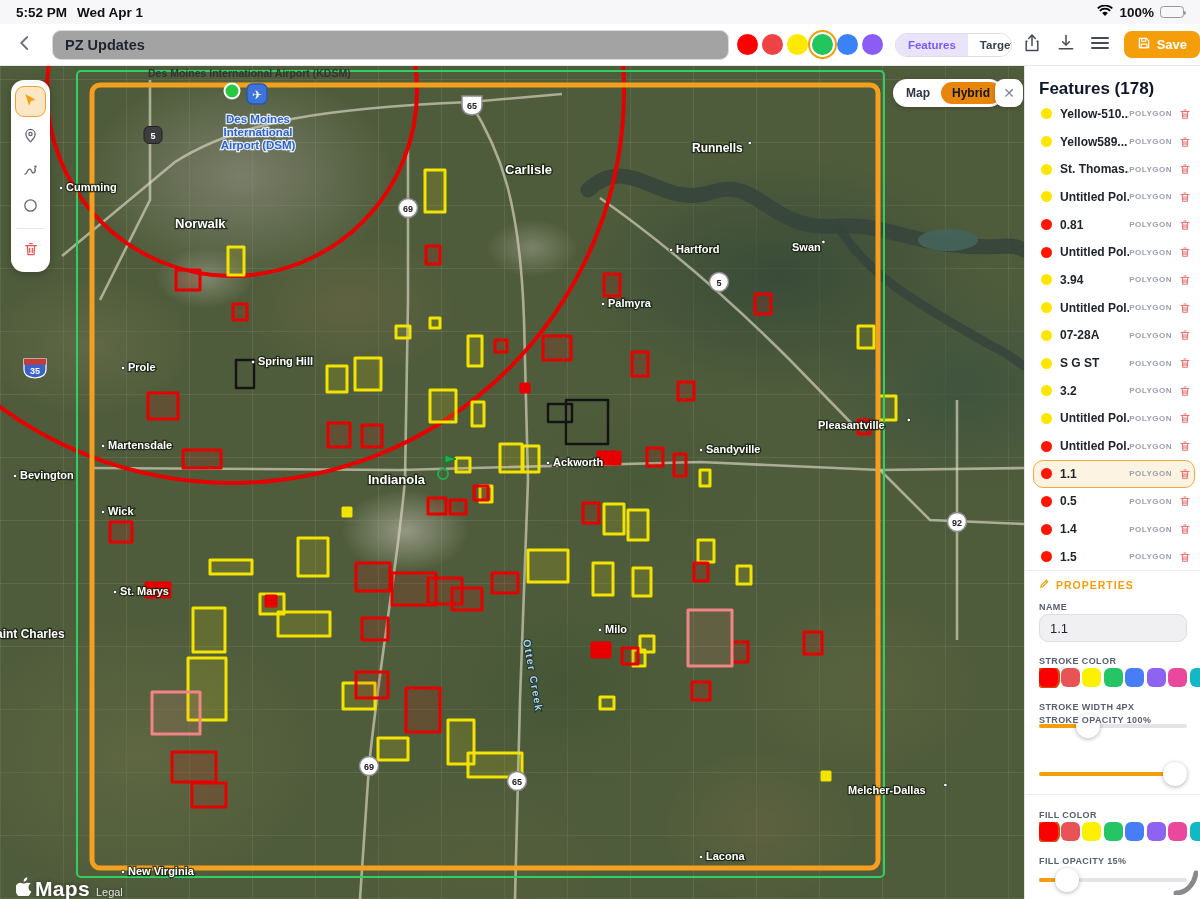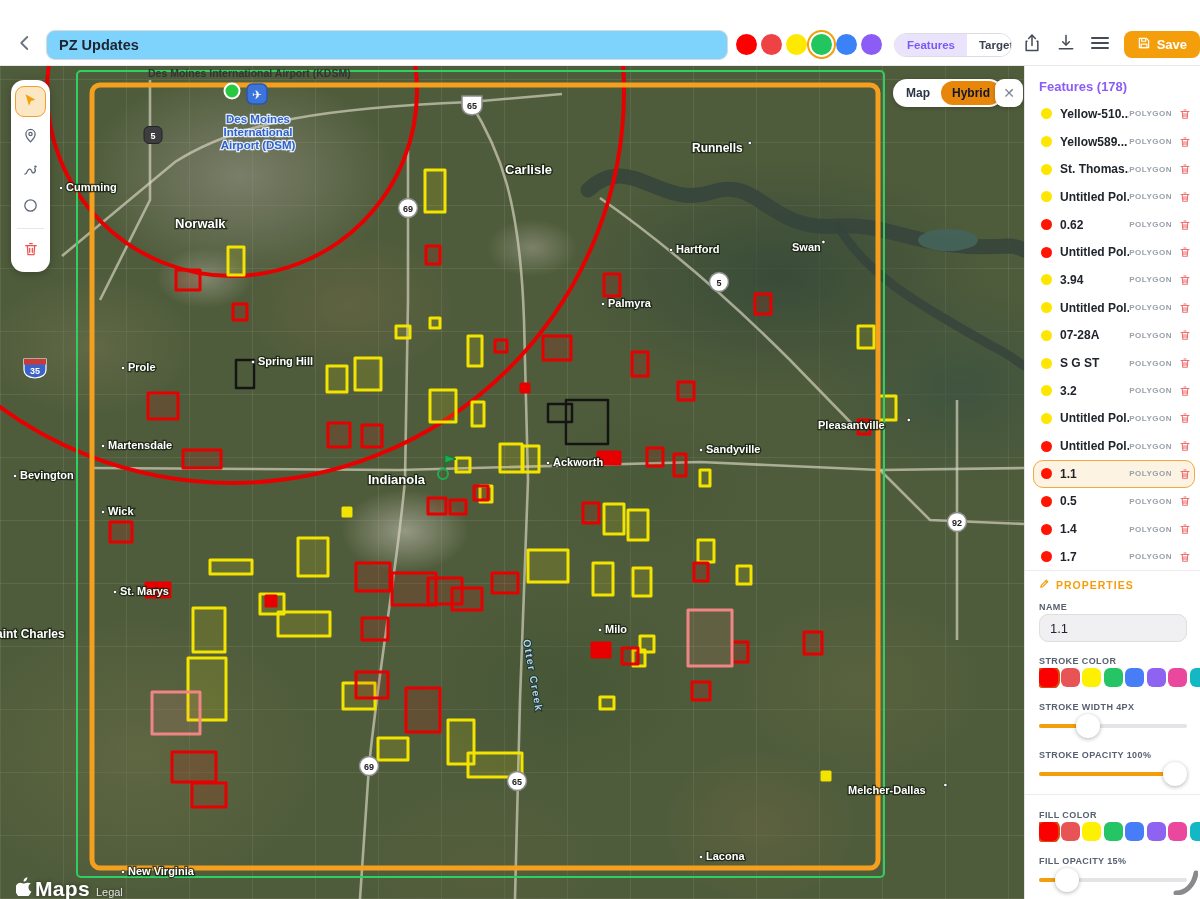--- a/index.html
+++ b/index.html
@@ -10,21 +10,21 @@
   .statusbar{position:absolute;left:0;top:0;width:1200px;height:24px;background:#f7f7f9;display:flex;align-items:center;justify-content:space-between;padding:0 16px;z-index:30;}
   .sb-left{font-size:13.5px;font-weight:700;color:#111;display:flex;gap:10px;}
   .sb-right{display:flex;align-items:center;gap:6px;font-size:13.5px;font-weight:700;color:#111;}
   .battery{width:24px;height:12px;border:1px solid #9a9aa0;border-radius:3.5px;position:relative;padding:1.5px;}
   .battery .lvl{height:100%;width:100%;background:#111;border-radius:1.5px;}
   .battery:after{content:"";position:absolute;right:-3px;top:3.5px;width:2px;height:4px;background:#9a9aa0;border-radius:0 2px 2px 0;}
 
   
   .toolbar{position:absolute;left:0;top:24px;width:1200px;height:42px;background:#fff;border-bottom:1px solid #e9e9ec;display:flex;align-items:center;z-index:30;}
   .back-btn{width:30px;height:30px;margin-left:10px;border:none;background:transparent;color:#6b7280;display:flex;align-items:center;justify-content:center;cursor:pointer;}
-  .title-input{width:765px;height:30px;margin-left:6px;border:1px solid #d9d9de;border-radius:9px;background:#7dd3fc;padding:8px 12px;font-size:14.5px;font-weight:700;color:#1f2430;outline:none;}
+  .title-input{width:765px;height:30px;margin-left:12px;border:1px solid #d9d9de;border-radius:9px;background:#a3a3a3;padding:8px 12px;font-size:14.5px;font-weight:700;color:#1f2430;outline:none;}
   .palette{display:flex;align-items:center;gap:4px;margin-left:8px;}
   .pal-dot{width:21px;height:21px;border-radius:50%;cursor:pointer;border:none;padding:0;}
   .pal-dot.sel{box-shadow:0 0 0 2px #fff,0 0 0 4px #f59e0b;}
   .segmented{display:flex;align-items:center;margin-left:12px;border:1px solid #dcdce2;border-radius:16px;overflow:hidden;background:#fff;}
   .seg{padding:5px 12px;font-size:11.5px;font-weight:700;color:#3a4150;background:#fff;border:none;cursor:pointer;}
   .seg.sel{background:#e9e3fb;color:#7a5af5;}
   .tb-icon{width:28px;height:28px;border:none;background:transparent;color:#444a56;display:flex;align-items:center;justify-content:center;cursor:pointer;margin-left:6px;}
   .save-btn{margin-left:10px;height:27px;padding:0 13px;background:#f59e0b;color:#fff;font-size:13px;font-weight:700;border:none;border-radius:8px;display:flex;align-items:center;gap:6px;cursor:pointer;}
 
   
@@ -51,33 +51,33 @@
   #map-svg{position:absolute;left:0;top:0;width:1200px;height:899px;z-index:2;pointer-events:none;}
 
   
   .toolpalette{position:absolute;left:11px;top:80px;width:39px;background:#fff;border-radius:13px;box-shadow:0 2px 8px rgba(0,0,0,.25);padding:4px;z-index:10;display:flex;flex-direction:column;align-items:center;}
   .tool-btn{width:31px;height:31px;margin:2px 0;border-radius:9px;border:1.5px solid transparent;background:transparent;display:flex;align-items:center;justify-content:center;color:#5b6676;cursor:pointer;}
   .tool-btn.sel{background:#fbe7c3;border-color:#f0a030;color:#f59e0b;}
   .tool-sep{width:27px;height:1px;background:#e7e7ea;margin:4px 0;}
   .tool-btn.danger{color:#ef5350;}
 
   
-  .map-type{position:absolute;left:893px;top:79px;height:28px;background:#fff;border-radius:15px;display:flex;padding:2px;z-index:10;box-shadow:0 1px 4px rgba(0,0,0,.25);}
+  .map-type{position:absolute;left:893px;top:79px;height:28px;background:#fff;border-radius:15px;display:flex;align-items:center;padding:2px;z-index:10;box-shadow:0 1px 4px rgba(0,0,0,.25);}
   .mt-seg{border:none;background:transparent;font-size:12px;font-weight:700;color:#2b3445;padding:4px 11px;border-radius:12px;cursor:pointer;}
   .mt-seg.sel{background:#e8860c;color:#0f172a;}
   .map-close{position:absolute;left:995px;top:79px;width:28px;height:28px;background:#fff;border:none;border-radius:9px;color:#7c8596;font-size:14px;font-weight:700;z-index:10;cursor:pointer;box-shadow:0 1px 4px rgba(0,0,0,.25);}
 
   
   .attribution{position:absolute;left:16px;top:866px;z-index:10;color:#fff;display:flex;align-items:baseline;gap:6px;justify-content:center;}
   .attr-brand{font-size:21px;font-weight:600;letter-spacing:.3px;display:flex;align-items:center;gap:3px;text-shadow:0 0 4px rgba(0,0,0,.5);}
   .attr-legal{font-size:11px;color:rgba(255,255,255,.85);text-shadow:0 0 3px rgba(0,0,0,.6);margin-top:20px;}
 
   
   .sidebar{position:absolute;left:1024px;top:66px;width:176px;height:833px;background:#fff;border-left:1px solid #e4e4e8;z-index:20;}
-  .sb-h{position:absolute;left:14px;top:13px;font-size:13px;font-weight:700;color:#8b5cf6;}
+  .sb-h{position:absolute;left:14px;top:13px;font-size:17px;font-weight:700;color:#0f172a;}
   .feat-list{position:absolute;left:8px;top:34px;width:162px;}
   .feat-row{display:flex;align-items:center;height:27.7px;padding:0 3px 0 7px;border-radius:10px;border:1.5px solid transparent;cursor:pointer;}
   .feat-row.sel{background:#fdf3e2;border-color:#f3a93c;}
   .feat-dot{width:11px;height:11px;border-radius:50%;flex:none;margin-right:8px;}
   .feat-name{flex:1;font-size:12px;font-weight:700;color:#20242c;white-space:nowrap;overflow:hidden;}
   .feat-type{font-size:8px;font-weight:700;color:#9aa0ab;letter-spacing:.5px;margin-right:7px;}
   .feat-trash{flex:none;display:flex;cursor:pointer;}
   .props-sep{position:absolute;left:0;width:176px;height:1px;background:#ececef;}
   .props-h{position:absolute;left:14px;top:512px;font-size:10.5px;font-weight:700;color:#f59e0b;letter-spacing:1px;display:flex;gap:6px;align-items:center;}
   .prop-label{position:absolute;left:14px;font-size:9px;font-weight:700;color:#57606e;letter-spacing:.4px;}
@@ -89,20 +89,37 @@
   .slider .track{position:absolute;left:0;top:10px;width:100%;height:4px;border-radius:2px;background:#e3e3e8;}
   .slider .fill{position:absolute;left:0;top:10px;height:4px;border-radius:2px;background:#f59e0b;}
   .slider .thumb{position:absolute;top:0;width:24px;height:24px;border-radius:50%;background:#fff;box-shadow:0 1px 4px rgba(0,0,0,.3);}
   .corner-arc{position:absolute;right:2px;bottom:0;}
 </style>
 </head>
 <body>
 
 <div class="app">
 
+  <div class="statusbar">
+    <div class="sb-left">
+      <span>5:52 PM</span>
+      <span>Wed Apr 1</span>
+    </div>
+    <div class="sb-right">
+      <span>
+        <svg width="16" height="12" viewBox="0 0 16 12">
+            <path d="M8 11 L10.8 8.1 A4.2 4.2 0 0 0 5.2 8.1 Z" fill="#000"></path>
+            <path d="M2.8 5.9 a7.3 7.3 0 0 1 10.4 0" stroke="#000" stroke-width="1.7" fill="none"></path>
+            <path d="M0.7 3.4 a10.6 10.6 0 0 1 14.6 0" stroke="#000" stroke-width="1.7" fill="none"></path>
+          </svg>
+      </span>
+      <span>100%</span>
+      <span class="battery"><span class="lvl"></span></span>
+    </div>
+  </div>
 
   <div class="toolbar">
     <button class="back-btn">
       <span><svg width="18" height="18" viewBox="0 0 24 24" fill="none" stroke="currentColor" stroke-width="2.4" stroke-linecap="round" stroke-linejoin="round">
             <path d="M15 4 L7 12 L15 20"></path>
           </svg></span>
     </button>
     <input class="title-input" value="PZ Updates" style="">
     <div class="palette" id="palette">
         <button class="pal-dot" style="background: rgb(255, 0, 0);"></button>
@@ -407,21 +424,21 @@
           <span class="feat-name">Untitled Pol...</span>
           <span class="feat-type">POLYGON</span>
           <span class="feat-trash">
             <svg width="12" height="12" viewBox="0 0 24 24" fill="none" stroke="#ef7070" stroke-width="2.2" stroke-linecap="round">
               <path d="M4 7 H20 M10 4 H14 M6.5 7 L7.5 20.5 H16.5 L17.5 7 M10 11 V17 M14 11 V17"></path>
             </svg>
           </span>
         </div>
         <div class="feat-row">
           <span class="feat-dot" style="background:#ff1500"></span>
-          <span class="feat-name">0.62</span>
+          <span class="feat-name">0.81</span>
           <span class="feat-type">POLYGON</span>
           <span class="feat-trash">
             <svg width="12" height="12" viewBox="0 0 24 24" fill="none" stroke="#ef7070" stroke-width="2.2" stroke-linecap="round">
               <path d="M4 7 H20 M10 4 H14 M6.5 7 L7.5 20.5 H16.5 L17.5 7 M10 11 V17 M14 11 V17"></path>
             </svg>
           </span>
         </div>
         <div class="feat-row">
           <span class="feat-dot" style="background:#ff1500"></span>
           <span class="feat-name">Untitled Pol...</span>
@@ -527,21 +544,21 @@
           <span class="feat-name">1.4</span>
           <span class="feat-type">POLYGON</span>
           <span class="feat-trash">
             <svg width="12" height="12" viewBox="0 0 24 24" fill="none" stroke="#ef7070" stroke-width="2.2" stroke-linecap="round">
               <path d="M4 7 H20 M10 4 H14 M6.5 7 L7.5 20.5 H16.5 L17.5 7 M10 11 V17 M14 11 V17"></path>
             </svg>
           </span>
         </div>
         <div class="feat-row">
           <span class="feat-dot" style="background:#ff1500"></span>
-          <span class="feat-name">1.7</span>
+          <span class="feat-name">1.5</span>
           <span class="feat-type">POLYGON</span>
           <span class="feat-trash">
             <svg width="12" height="12" viewBox="0 0 24 24" fill="none" stroke="#ef7070" stroke-width="2.2" stroke-linecap="round">
               <path d="M4 7 H20 M10 4 H14 M6.5 7 L7.5 20.5 H16.5 L17.5 7 M10 11 V17 M14 11 V17"></path>
             </svg>
           </span>
         </div>
       </div>
 
     <div class="props-sep" style="top:504px"></div>
@@ -567,21 +584,21 @@
         <button class="swatch" style="background: rgb(20, 184, 196);"></button>
       </div>
 
     <div class="prop-label" style="top:636px">STROKE WIDTH 4PX</div>
     <div class="slider" id="sw-slider" style="top:648px">
       <div class="track"></div>
         <div class="fill" style="width: 30%;"></div>
         <div class="thumb" style="left: calc(30% - 7.2px);"></div>
     </div>
 
-    <div class="prop-label" style="top:684px">STROKE OPACITY 100%</div>
+    <div class="prop-label" style="top:649px">STROKE OPACITY 100%</div>
     <div class="slider" id="so-slider" style="top:696px">
       <div class="track"></div>
         <div class="fill" style="width: 100%;"></div>
         <div class="thumb" style="left: calc(100% - 24px);"></div>
     </div>
 
     <div class="props-sep" style="top:728px"></div>
 
     <div class="prop-label" style="top:744px">FILL COLOR</div>
     <div class="swatch-row" id="fill-swatches" style="top:756px">

